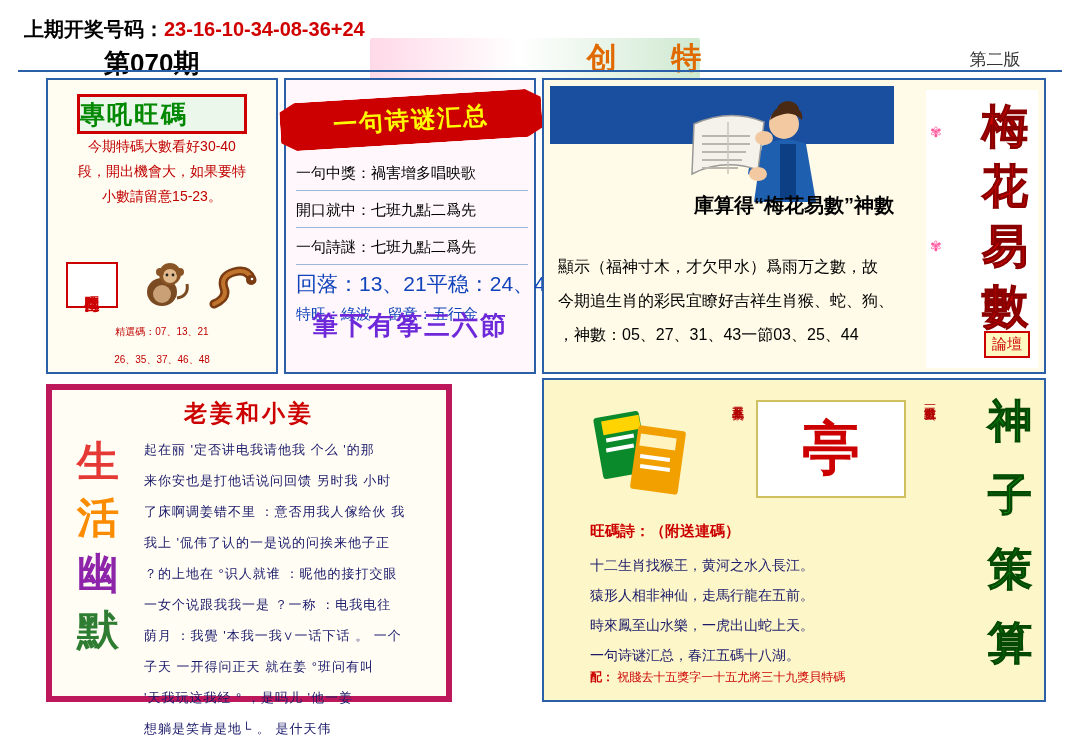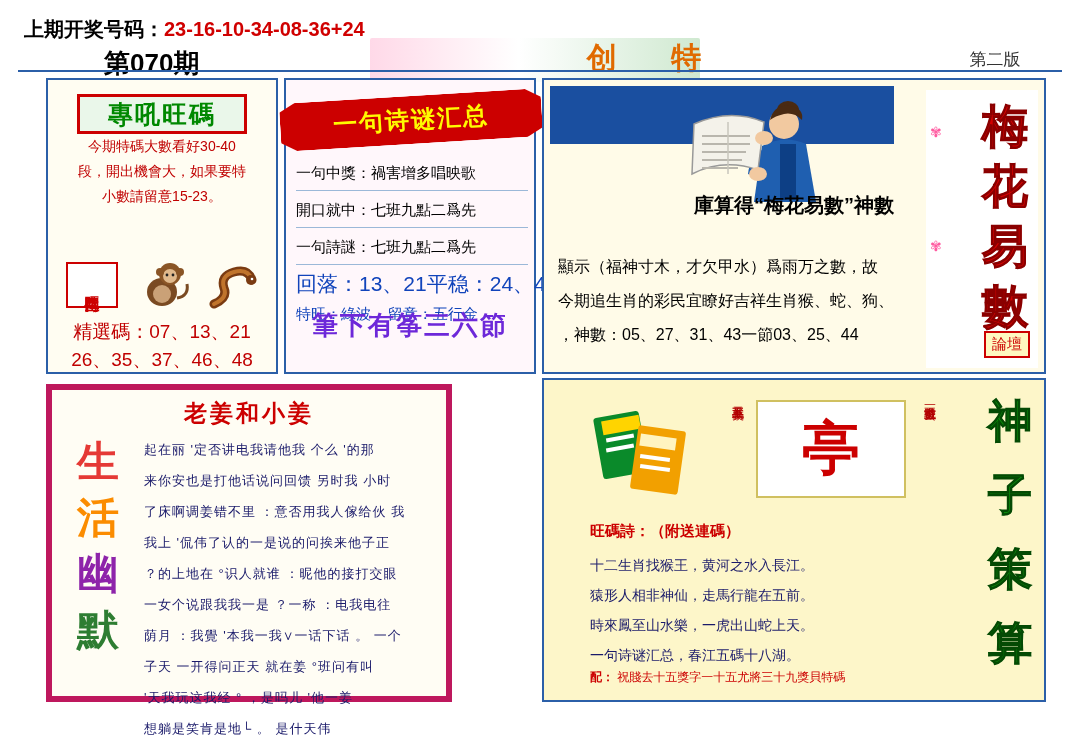--- a/index.html
+++ b/index.html
@@ -50,21 +50,21 @@
   .panel { position:absolute; background:#fff; }
 
   
   #p1 {
     left:46px; top:78px; width:232px; height:296px;
     border:2px solid #2b5fa8; background:#fffdf2;
   }
   #p1 .p1-title {
     margin:14px auto 0; width:170px; height:40px;
     border:3px solid #cc0000; background:#eaf7ea;
-    display:flex; align-items:center; justify-content:center;
+    display:flex; align-items:center; 
   }
   #p1 .p1-title span {
     font-size:25px; font-weight:bold; color:#008800;
     font-family:"DejaVu Serif", serif; letter-spacing:2px;
   }
   #p1 .p1-body {
     padding:0 12px;
     font-size:14px; color:#c00000; line-height:25px; text-align:center;
   }
   #p1 .p1-badge {
@@ -74,21 +74,21 @@
     font-size:15px; color:#cc0000; font-weight:bold; line-height:18px;
   }
   #p1 .p1-animal1 {
     position:absolute; left:92px; top:178px; width:54px; height:52px;
   }
   #p1 .p1-animal2 {
     position:absolute; left:158px; top:178px; width:56px; height:52px;
   }
   #p1 .p1-pick {
     position:absolute; left:0; top:238px; width:100%;
-    text-align:center; font-size:19px; color:#c00000; line-height:28px;
+    text-align:center; font-size:10px; color:#c00000; line-height:28px;
   }
 
   
   #p2 {
     left:284px; top:78px; width:252px; height:296px;
     border:2px solid #2b5fa8; background:#fff7fb;
   }
   #p2 .ribbon {
     position:absolute; left:-6px; top:16px; width:262px; height:48px;
     background:#cc0000; transform:rotate(-3.5deg);

